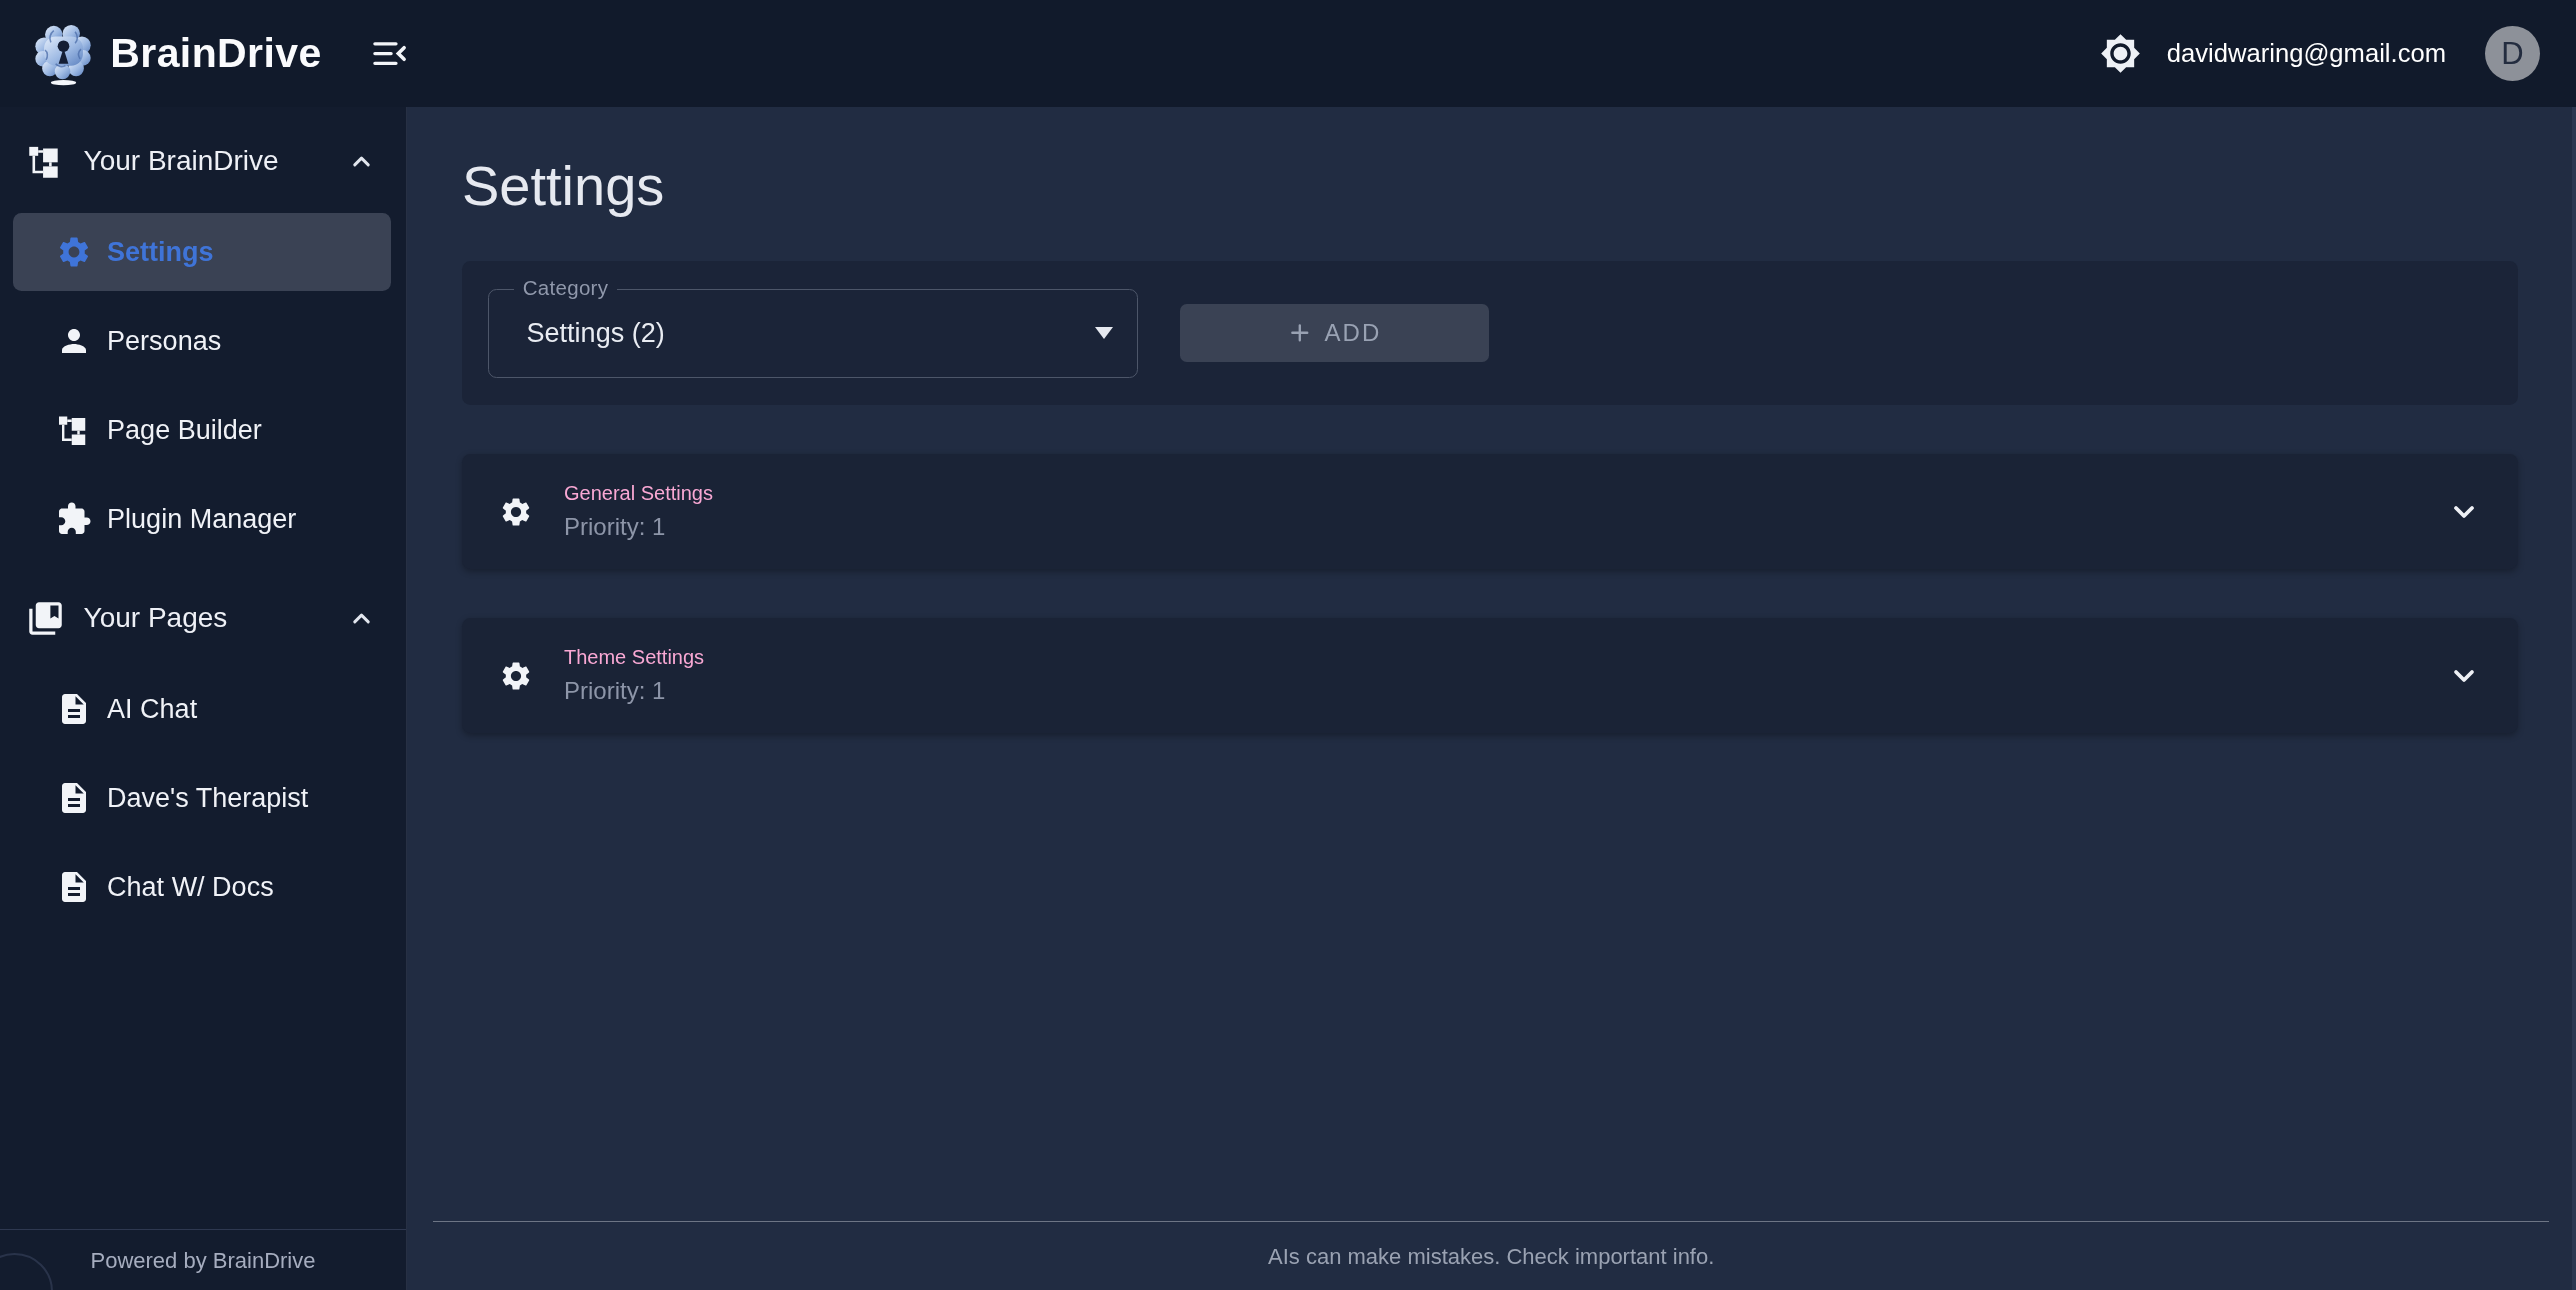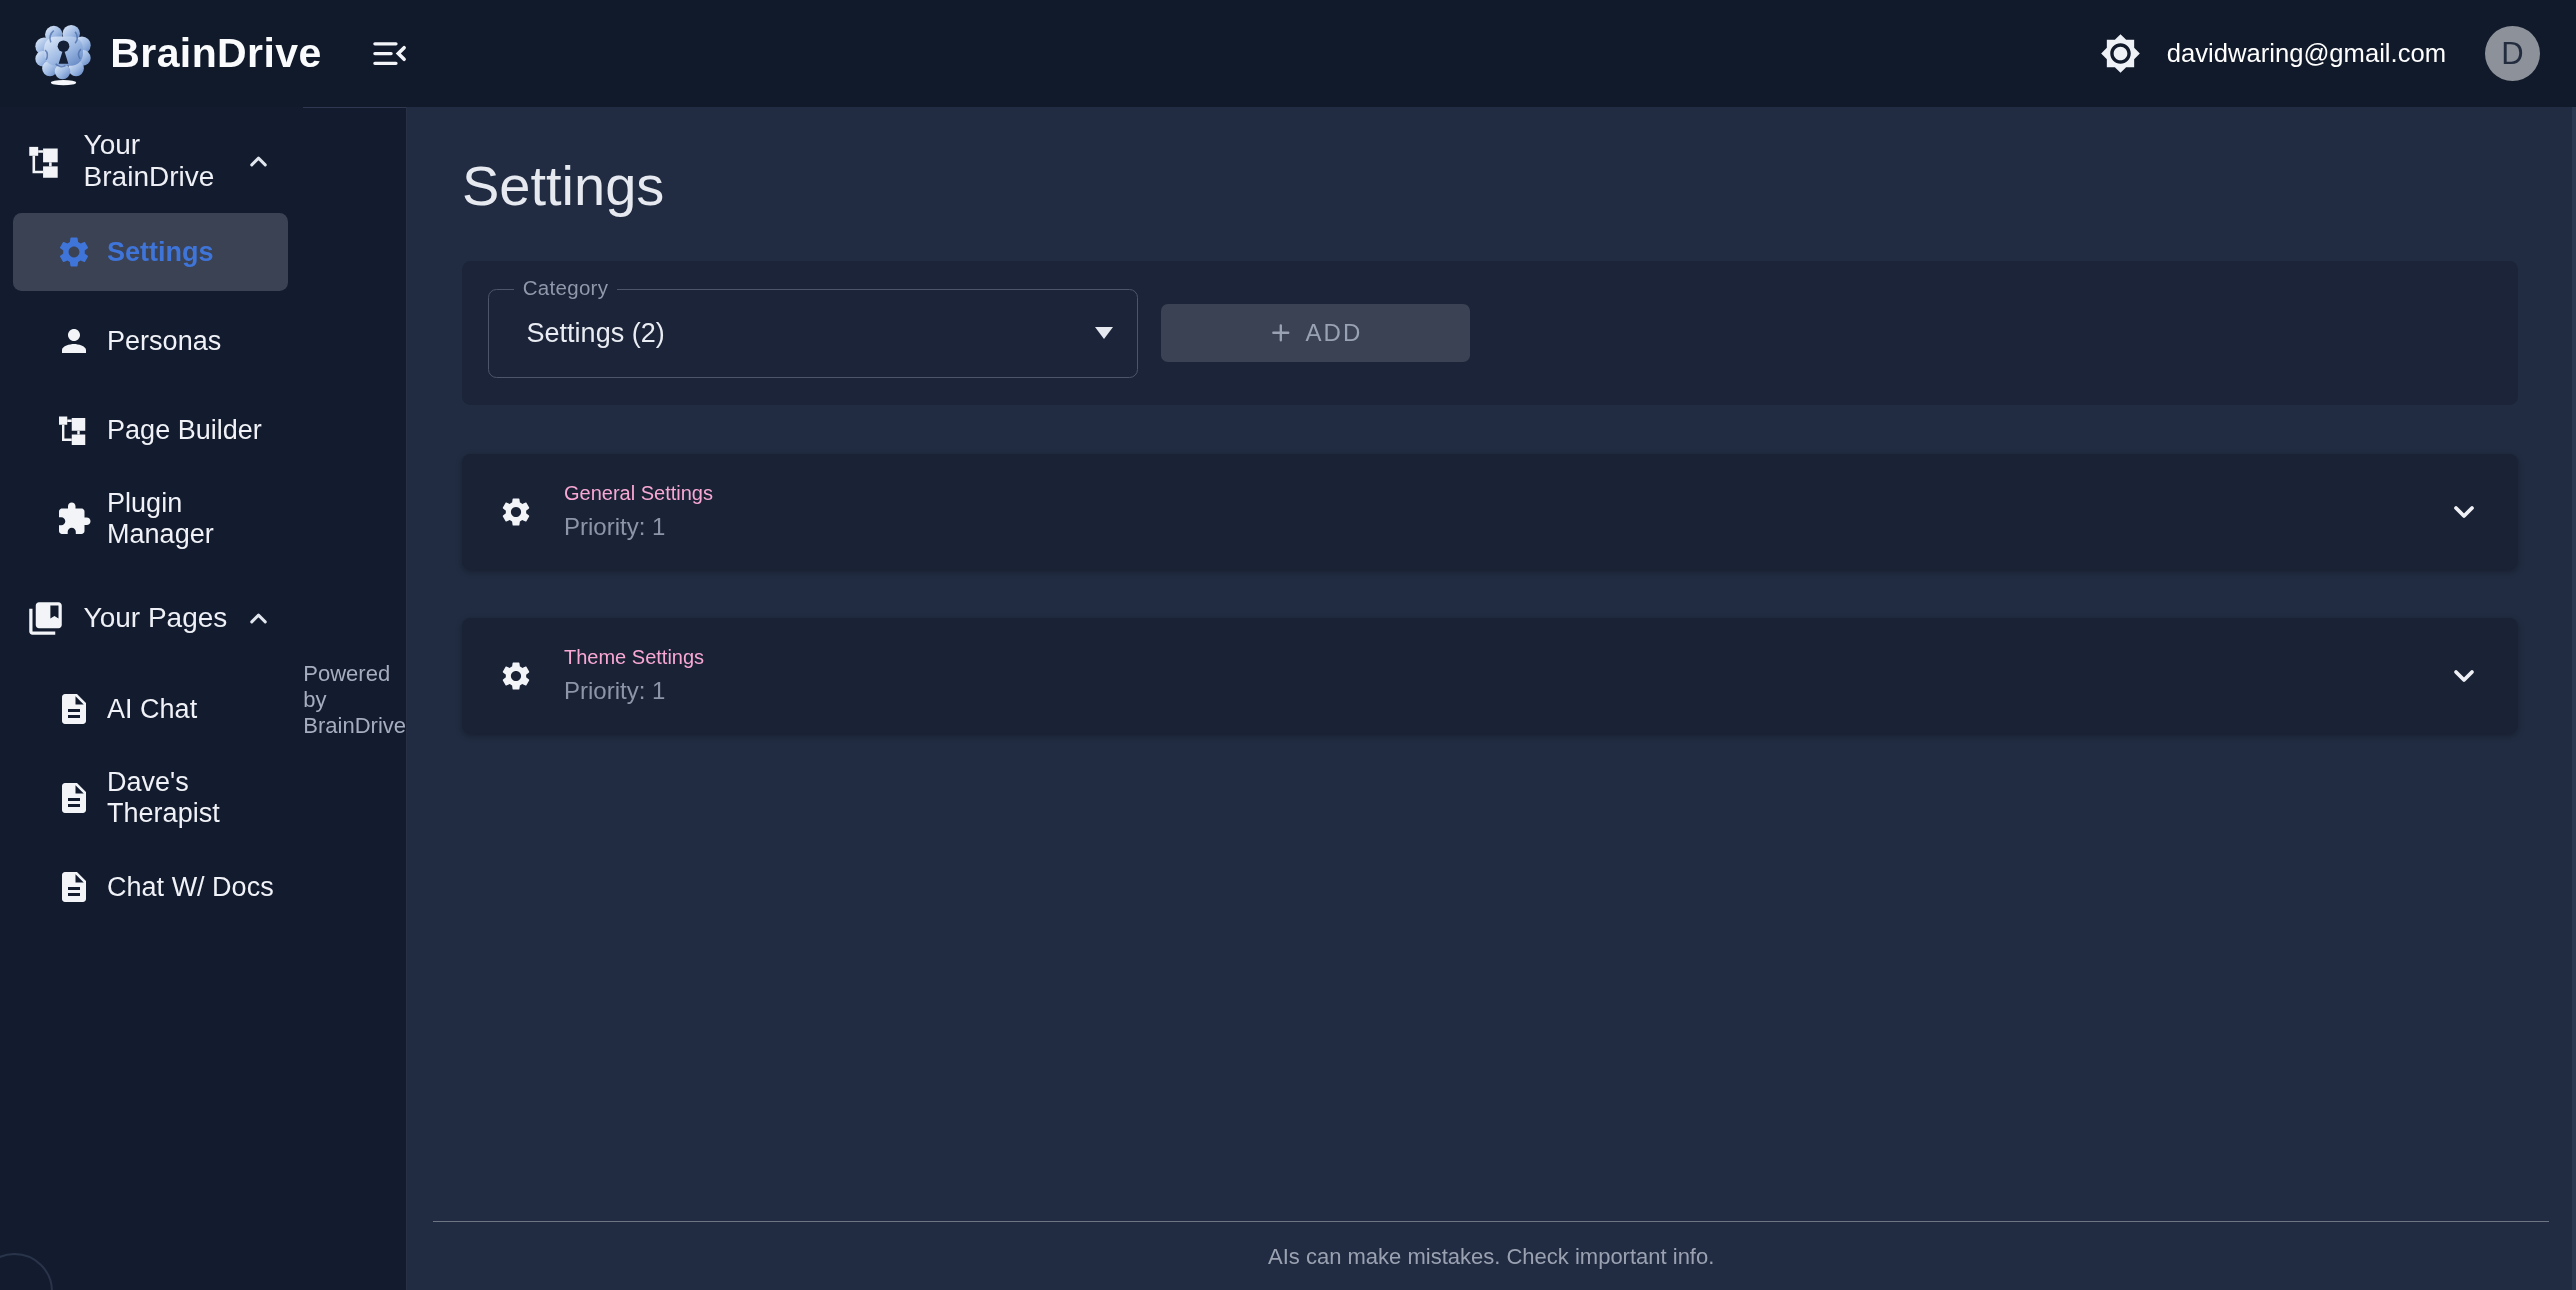--- a/index.html
+++ b/index.html
@@ -36,21 +36,21 @@
     display:flex; align-items:center; justify-content:center;
     color:#232c3f; font-size:31px; font-weight:400; cursor:pointer;
   }
 
   
   .body-row { flex:1; display:flex; min-height:0; }
 
   
   .sidebar {
     width:407px; flex:0 0 407px; background:#131c2e;
-    border-right:0.9px solid #273044; display:flex; flex-direction:row;
+    border-right:0.9px solid #273044; display:flex; flex-direction:column;
     position:relative; overflow:hidden;justify-content:space-between;
   }
   .sidebar-nav { flex:1; padding-top:32px; }
   .side-section-header {
     display:flex; align-items:center; height:44px; padding:0 31px 0 25.6px;
     cursor:pointer;
   }
   .side-section-header .sec-icon { width:39px; height:39px; flex:0 0 39px; }
   .side-section-header .sec-label { margin-left:19px; font-size:28px; color:#eef0f6; flex:1; }
   .side-item {
@@ -94,21 +94,21 @@
   }
   .select-value { padding-left:38px; font-size:27px; color:#e9ecf2; }
   .select-placeholder { padding-left:31px; font-size:27px; color:#98a1b8; }
   .select-arrow {
     position:absolute; right:24px; top:50%; margin-top:-6px;
     width:0; height:0; border-left:9.4px solid transparent; border-right:9.4px solid transparent;
     border-top:12px solid #e6e9f0;
   }
   .select-arrow.dim { border-top-color:#6e788d; }
   .add-btn {
-    margin-left:23px; width:309px; height:58px; border:none; border-radius:6.8px;
+    margin-left:42px; width:309px; height:58px; border:none; border-radius:6.8px;
     background:#3a4254; color:#99a2b3; font-size:24px; letter-spacing:2.1px;
     font-family:"Liberation Sans", sans-serif;
     display:flex; align-items:center; justify-content:center; gap:12px; cursor:default;
   }
 
   .accordion {
     margin-top:49px; background:#1a2336; border-radius:8.5px; height:115px;
     display:flex; align-items:center; padding:0 38px 0 37px;
     box-shadow:0 2.6px 6.8px rgba(0,0,0,.28); cursor:pointer; position:relative;
   }

